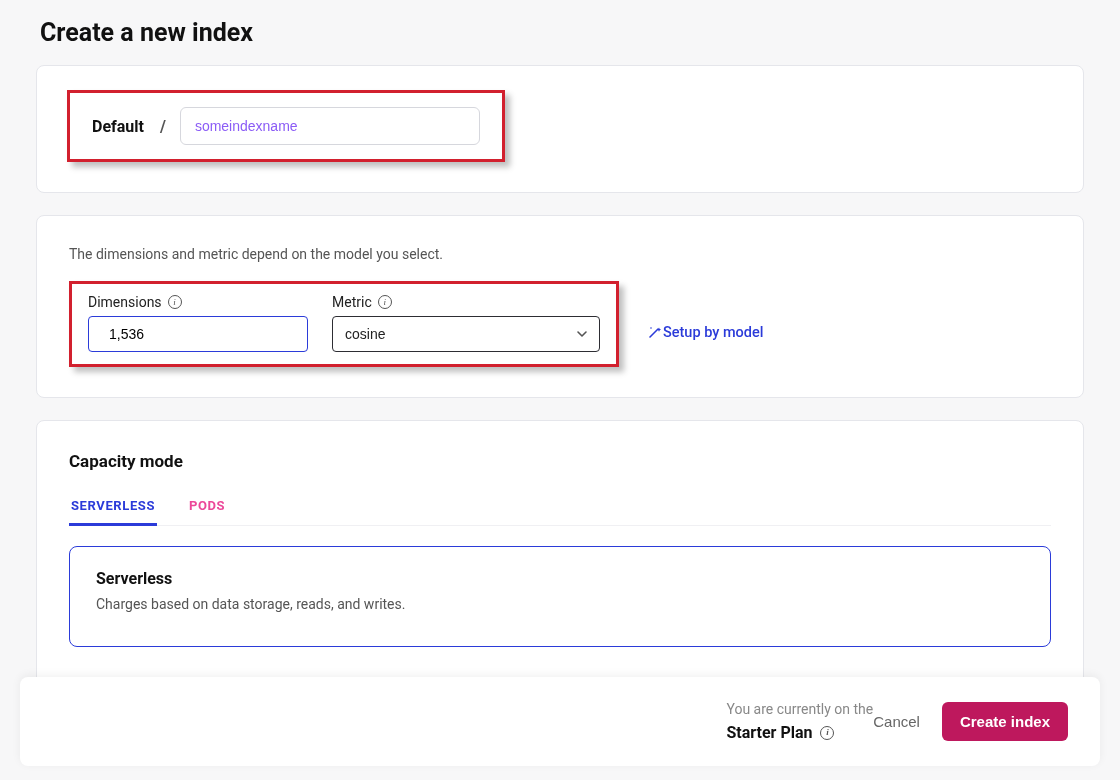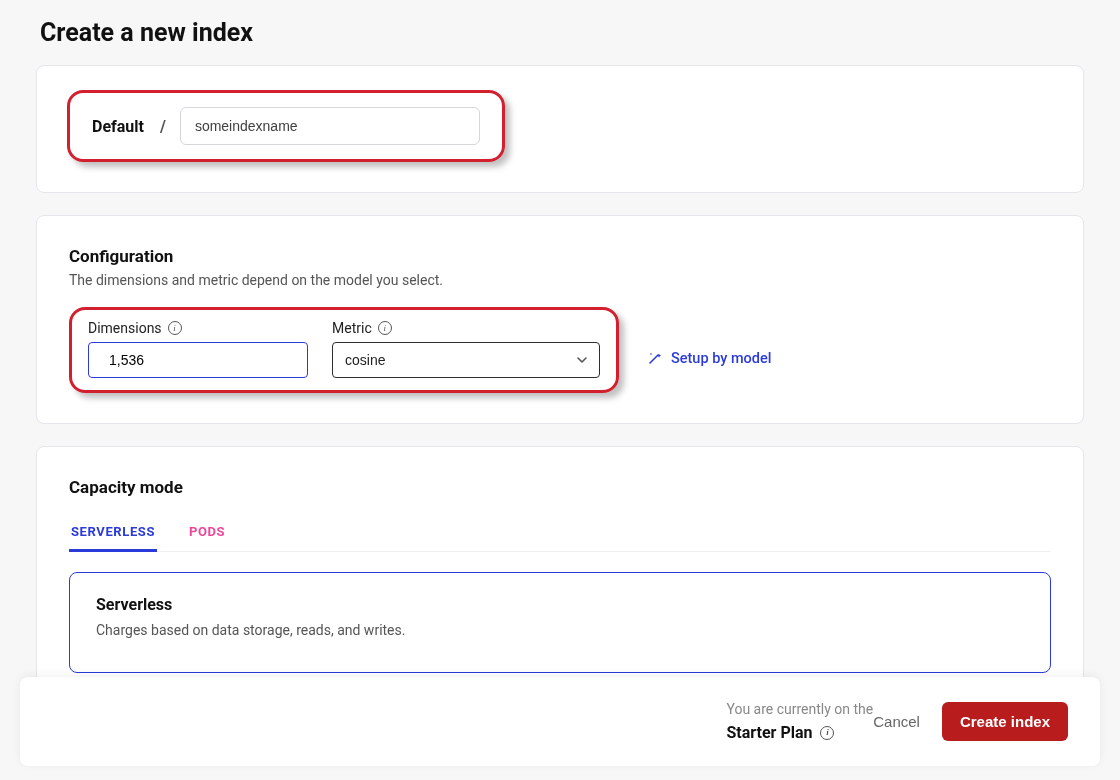--- a/index.html
+++ b/index.html
@@ -23,21 +23,21 @@
     border: 1px solid #e5e6eb;
     border-radius: 8px;
     padding: 30px 32px;
     margin-bottom: 22px;
   }
   .card.name-card { padding: 24px 30px 30px 30px; }
 
   
   .redbox {
     border: 3px solid #d2202e;
-    border-radius: 16px;
+    border-radius: 0;
     box-shadow: 5px 5px 6px rgba(0,0,0,0.25);
     padding: 14px 22px;
     display: inline-flex;
     align-items: center;
     gap: 14px;
   }
   .redbox.config-box {
     display: block;
     padding: 10px 16px 12px 16px;
     margin-top: 8px;
@@ -52,21 +52,21 @@
     color: #555;
     font-size: 16px;
     margin-left: 2px;
   }
   input.text-input {
     border: 1px solid #d6d7dd;
     border-radius: 6px;
     padding: 10px 14px;
     font-size: 14px;
     width: 300px;
-    color: #404040;
+    color: #8b5cf6;
   }
 
   .section-title {
     font-size: 17px;
     font-weight: 700;
     margin-bottom: 6px;
   }
   .section-sub {
     font-size: 14px;
     color: #555;
@@ -118,21 +118,20 @@
   .chevron {
     position: absolute;
     right: 10px; top: 50%; transform: translateY(-50%);
     pointer-events: none;
   }
   .chevron svg { display: block; }
 
   .setup-link {
     display: inline-flex;
     align-items: center;
-    gap: 8px;
     color: #2b3bd9;
     font-size: 14.5px;
     font-weight: 500;
     cursor: pointer;
     margin-left: 6px;
     position: relative;
     top: 12px;
   }
   .setup-link svg { display: block; }
 
@@ -182,21 +181,21 @@
   .plan-block { font-size: 14px; }
   .plan-line1 { color: #888; margin-bottom: 6px; }
   .plan-line2 { font-weight: 700; font-size: 16px; display: flex; align-items: center; gap: 8px; color: #111; }
   .footer-actions { display: flex; align-items: center; gap: 22px; }
   .btn-cancel {
     background: none; border: none;
     font-size: 15px; color: #666; font-weight: 500;
     cursor: pointer;
   }
   .btn-primary {
-    background: #b91c1c;
+    background: #be185d;
     color: #fff;
     border: none;
     border-radius: 6px;
     padding: 11px 18px;
     font-size: 15px;
     font-weight: 600;
     cursor: pointer;
   }
 </style>
 </head>
@@ -207,21 +206,20 @@
 
   <div class="card name-card">
     <div class="redbox">
       <span class="prefix">Default</span>
       <span class="slash">/</span>
       <input class="text-input" type="text" value="someindexname" style="">
     </div>
   </div>
 
   <div class="card">
-    <div class="section-title">Configuration</div>
     <div class="section-sub">The dimensions and metric depend on the model you select.</div>
 
     <div class="row">
       <div class="redbox config-box">
         <div class="row" style="gap:24px; align-items:flex-start;">
           <div class="field">
             <div class="field-label">
               <span>Dimensions</span>
               <span class="info-icon"></span>
             </div>

